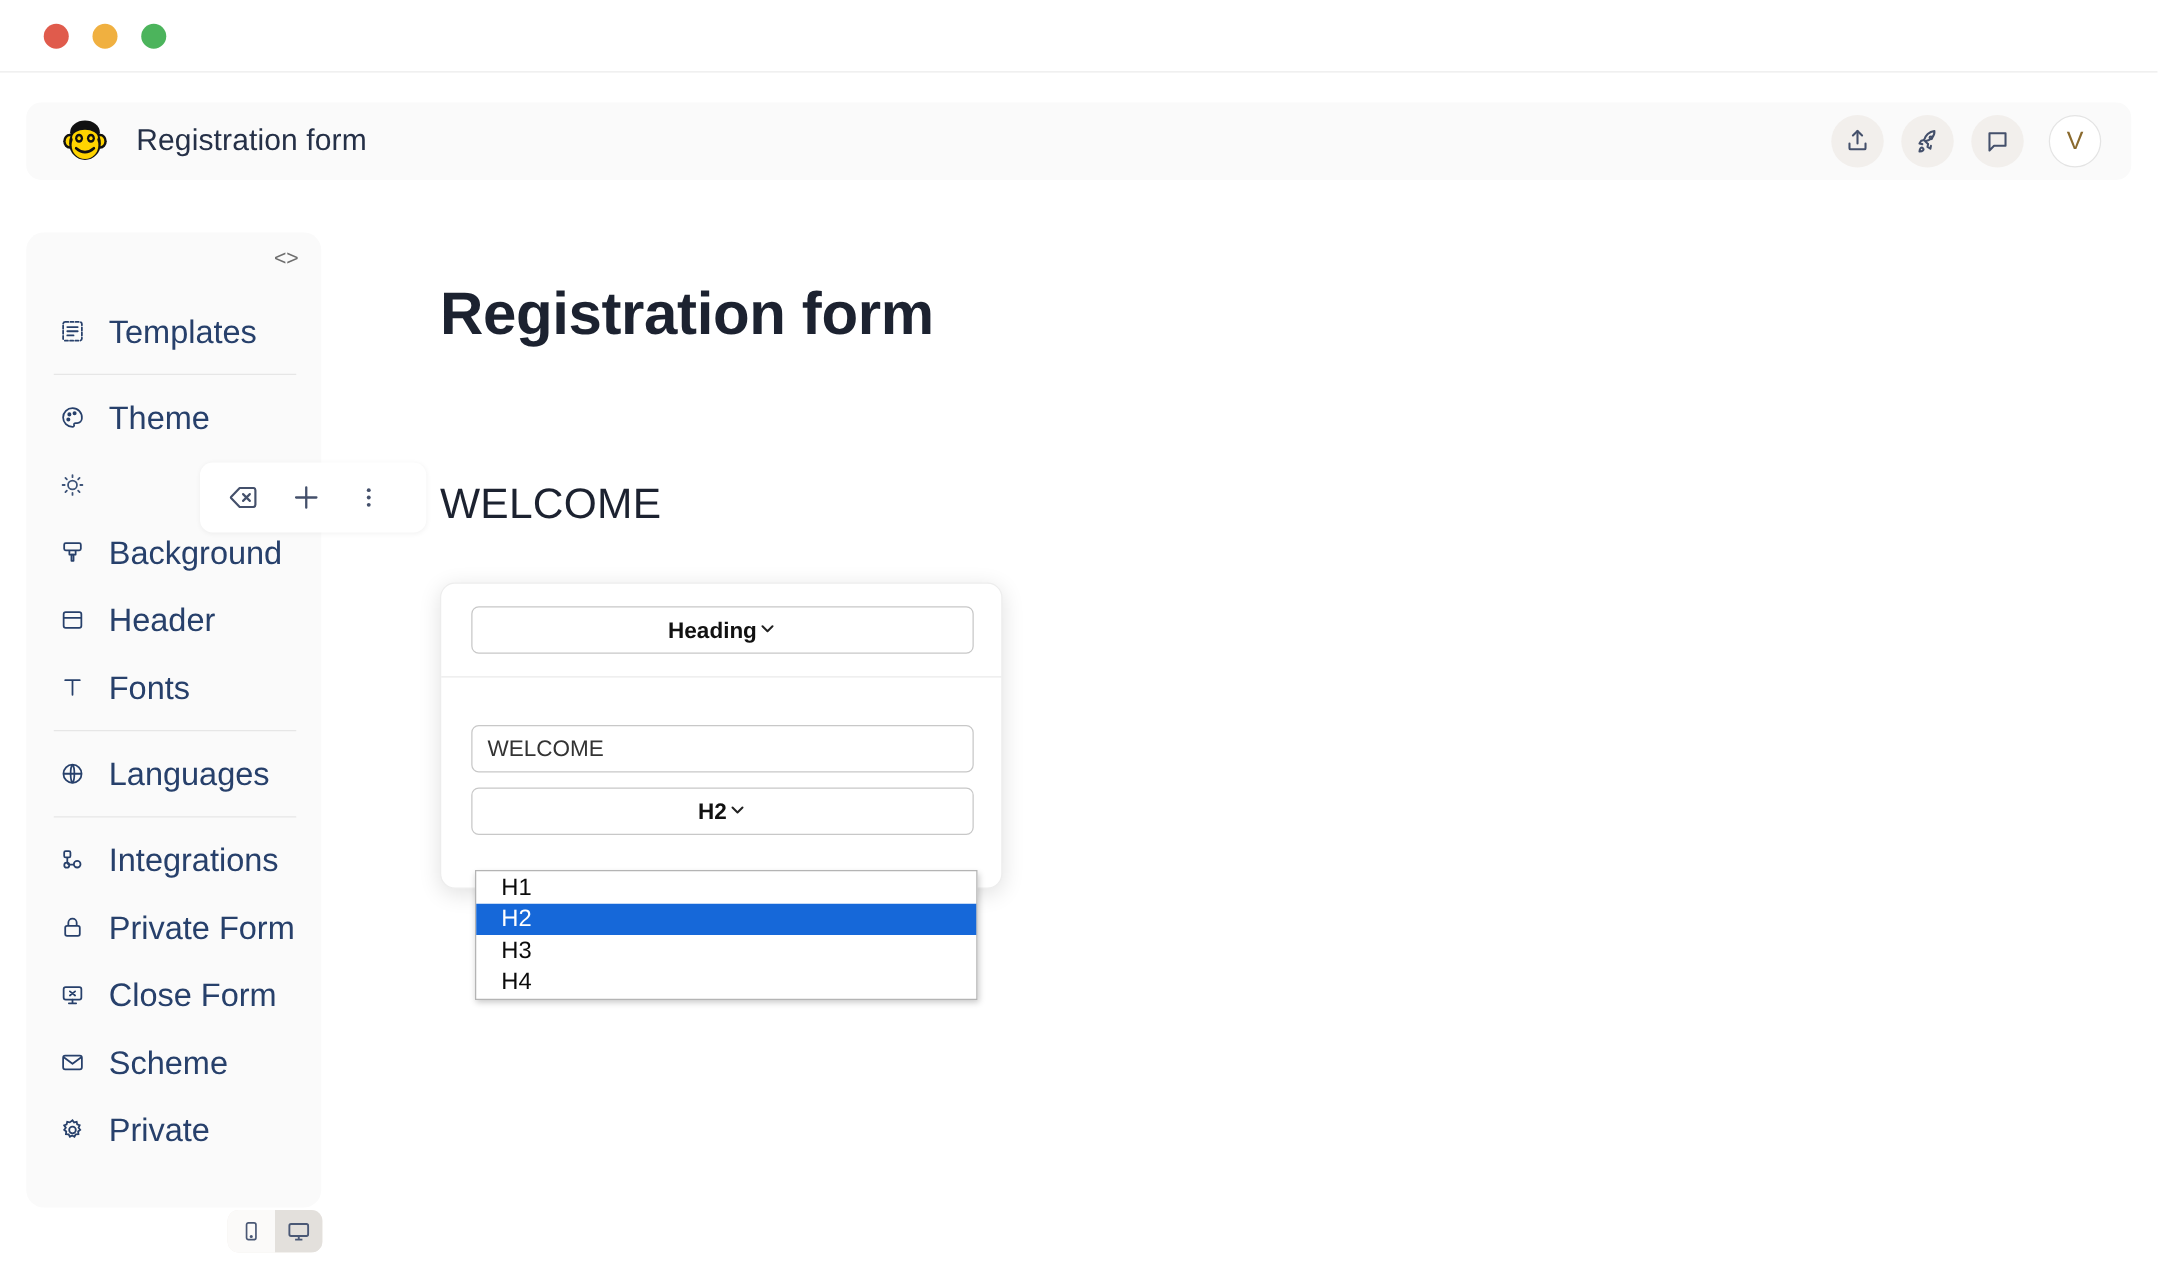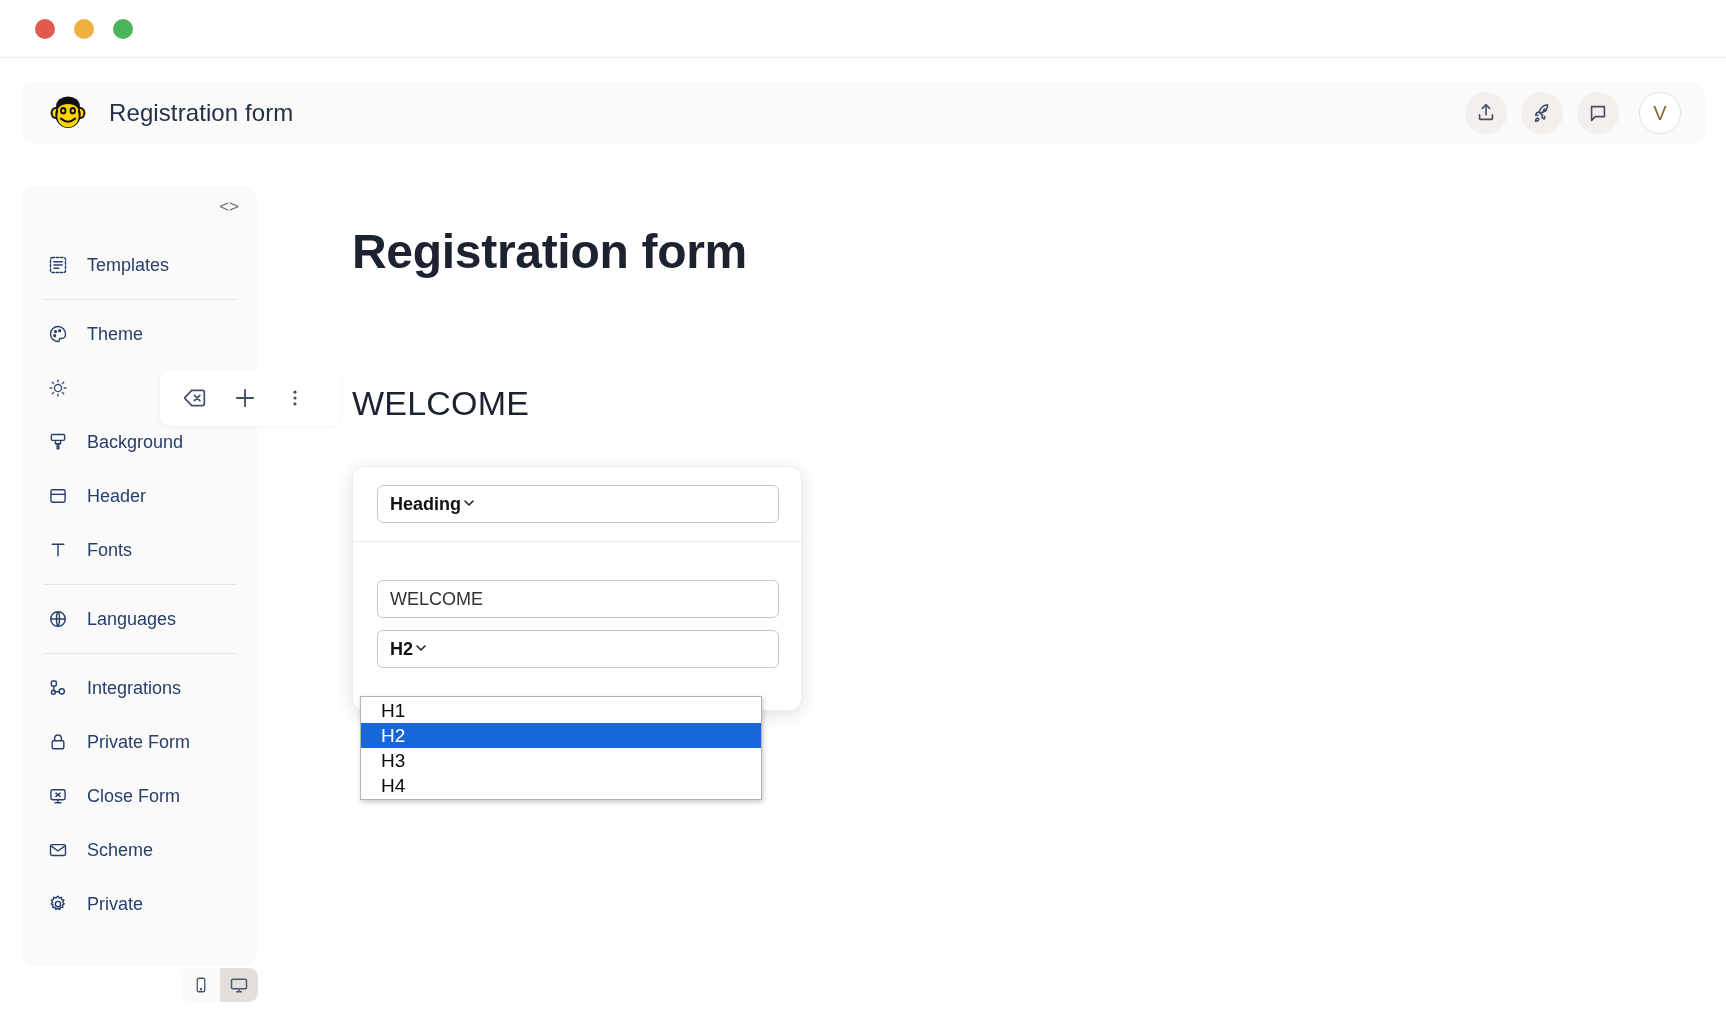--- a/index.html
+++ b/index.html
@@ -66,21 +66,21 @@
   }
   .sidebar-code {
     position: absolute; right: 18px; top: 12px;
     color: #6d6d6d; font-size: 17px; cursor: pointer;
     line-height: 1;
   }
   .nav { margin-top: 38px; }
   .nav-item {
     display: flex; align-items: center; gap: 18px;
     height: 54px; padding: 0 0 0 26px;
-    color: #27406B; font-size: 18px; cursor: pointer;
+    color: #27406B; font-size: 26px; cursor: pointer;
   }
   .nav-item .ic { width: 22px; height: 22px; flex: 0 0 22px;
                   display: flex; align-items: center; justify-content: center; }
   .nav-sep {
     height: 1px; background: #E6E6E6;
     margin: 7px 20px 7px 22px;
   }
   .nav-item.dim { color: #3d5378; justify-content: space-between; }
 
   
@@ -137,29 +137,29 @@
   .panel-divider { height: 1px; background: #EAEAEA; }
   .panel-body { padding: 38px 24px 0 24px; position: relative; }
 
   .sel, .txt {
     width: 402px; height: 38px;
     border: 1px solid #C8C8C8; border-radius: 6px;
     background: #ffffff; font-size: 18px; color: #111;
     padding: 0 12px; display: flex; align-items: center;
     font-family: "Liberation Sans", sans-serif;
   }
-  .sel { font-weight: bold; justify-content: flex-start; cursor: pointer; }
+  .sel { font-weight: bold; justify-content: center; cursor: pointer; }
   .txt { color: #333; font-weight: 400; }
   .caret { color: #222; font-size: 14px; }
 
   .field-gap { height: 12px; }
 
   
   .option-list {
-    position: absolute; left: 360px; top: 696px;
+    position: absolute; left: 380px; top: 696px;
     width: 402px;
     background: #ffffff;
     border: 1px solid #B4B4B4;
     box-shadow: 1px 2px 5px rgba(0,0,0,.22);
     padding: 1px 0;
     z-index: 40;
   }
   .option {
     height: 25px; line-height: 25px;
     padding-left: 20px;

